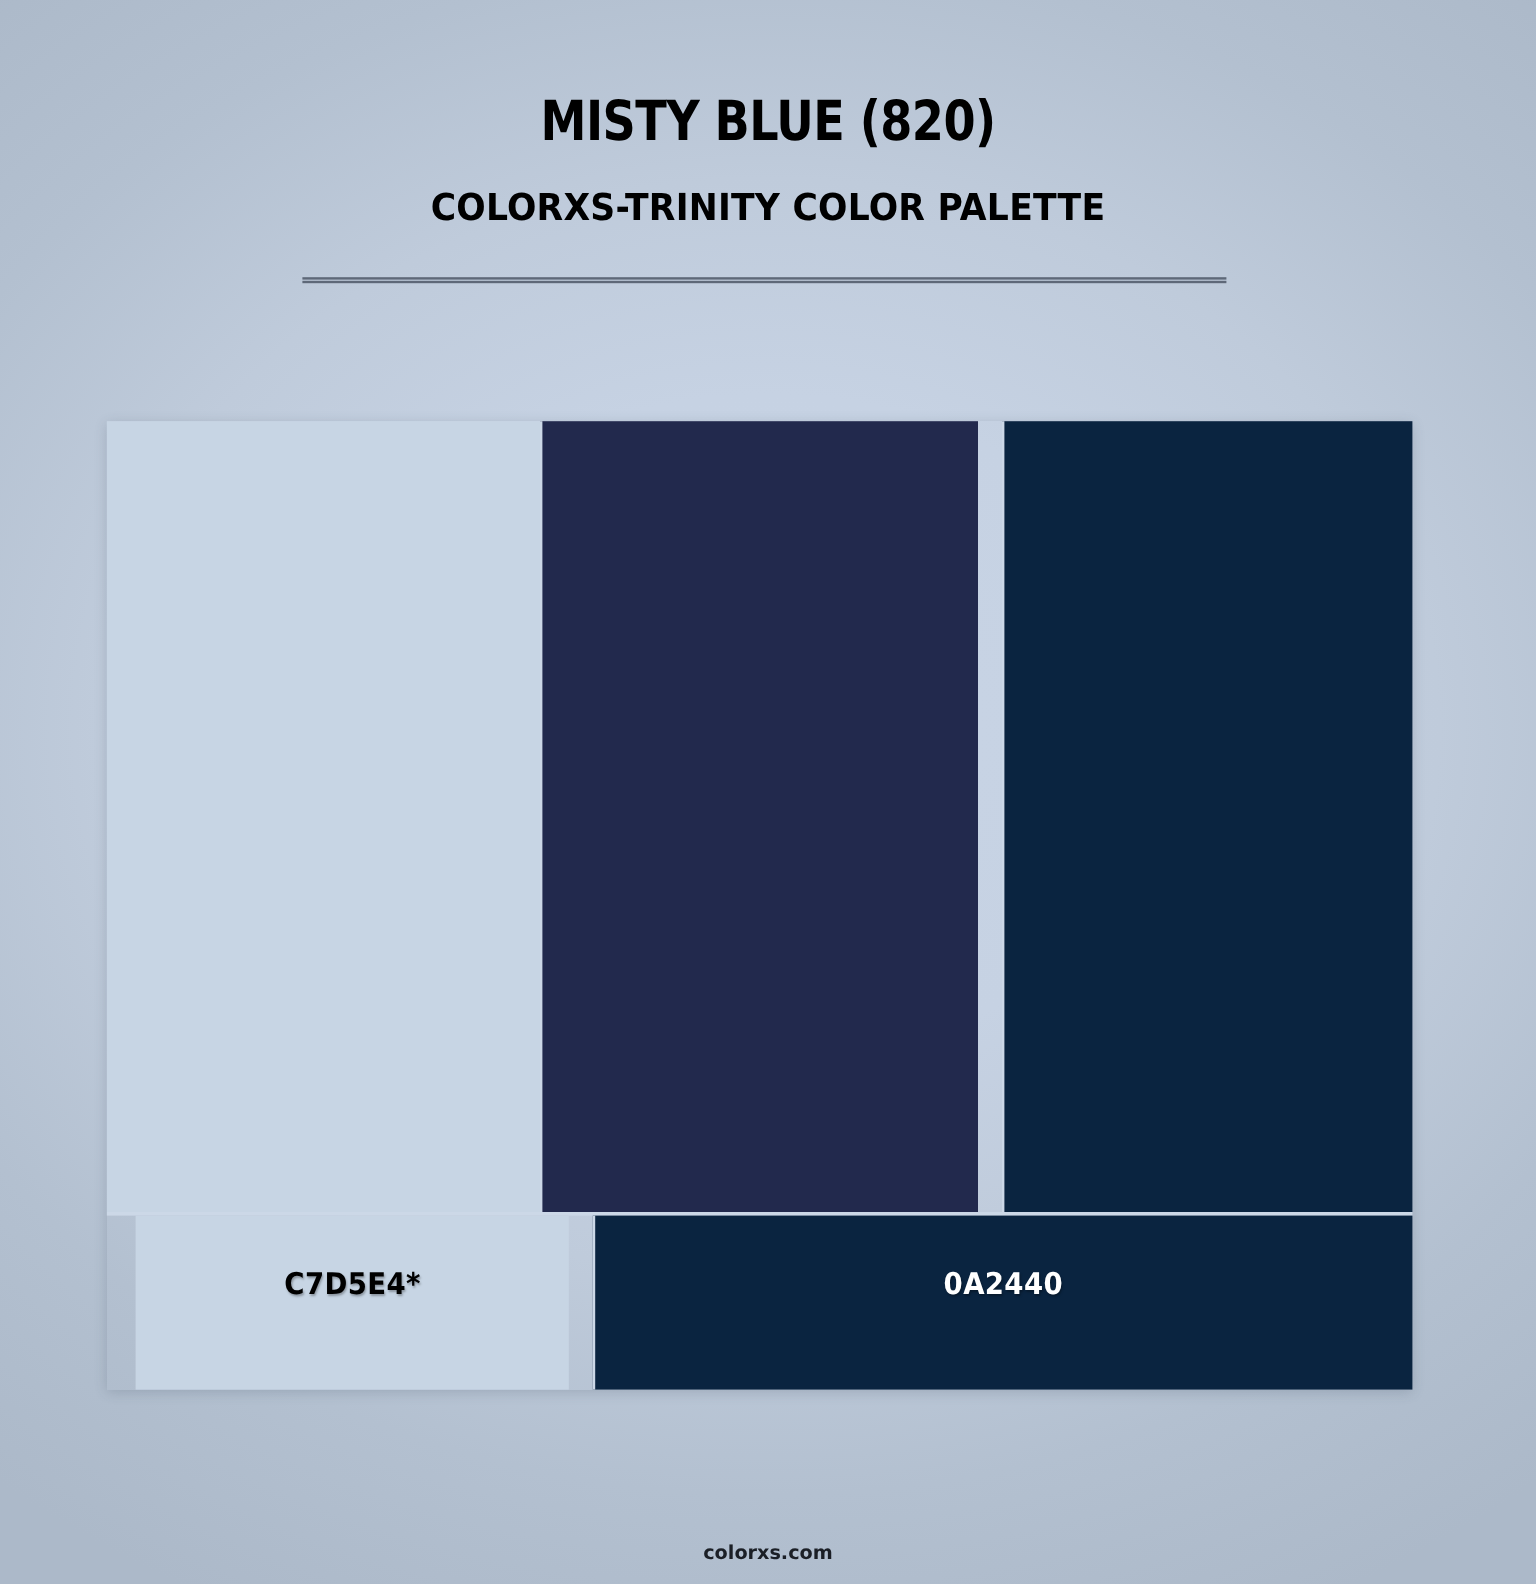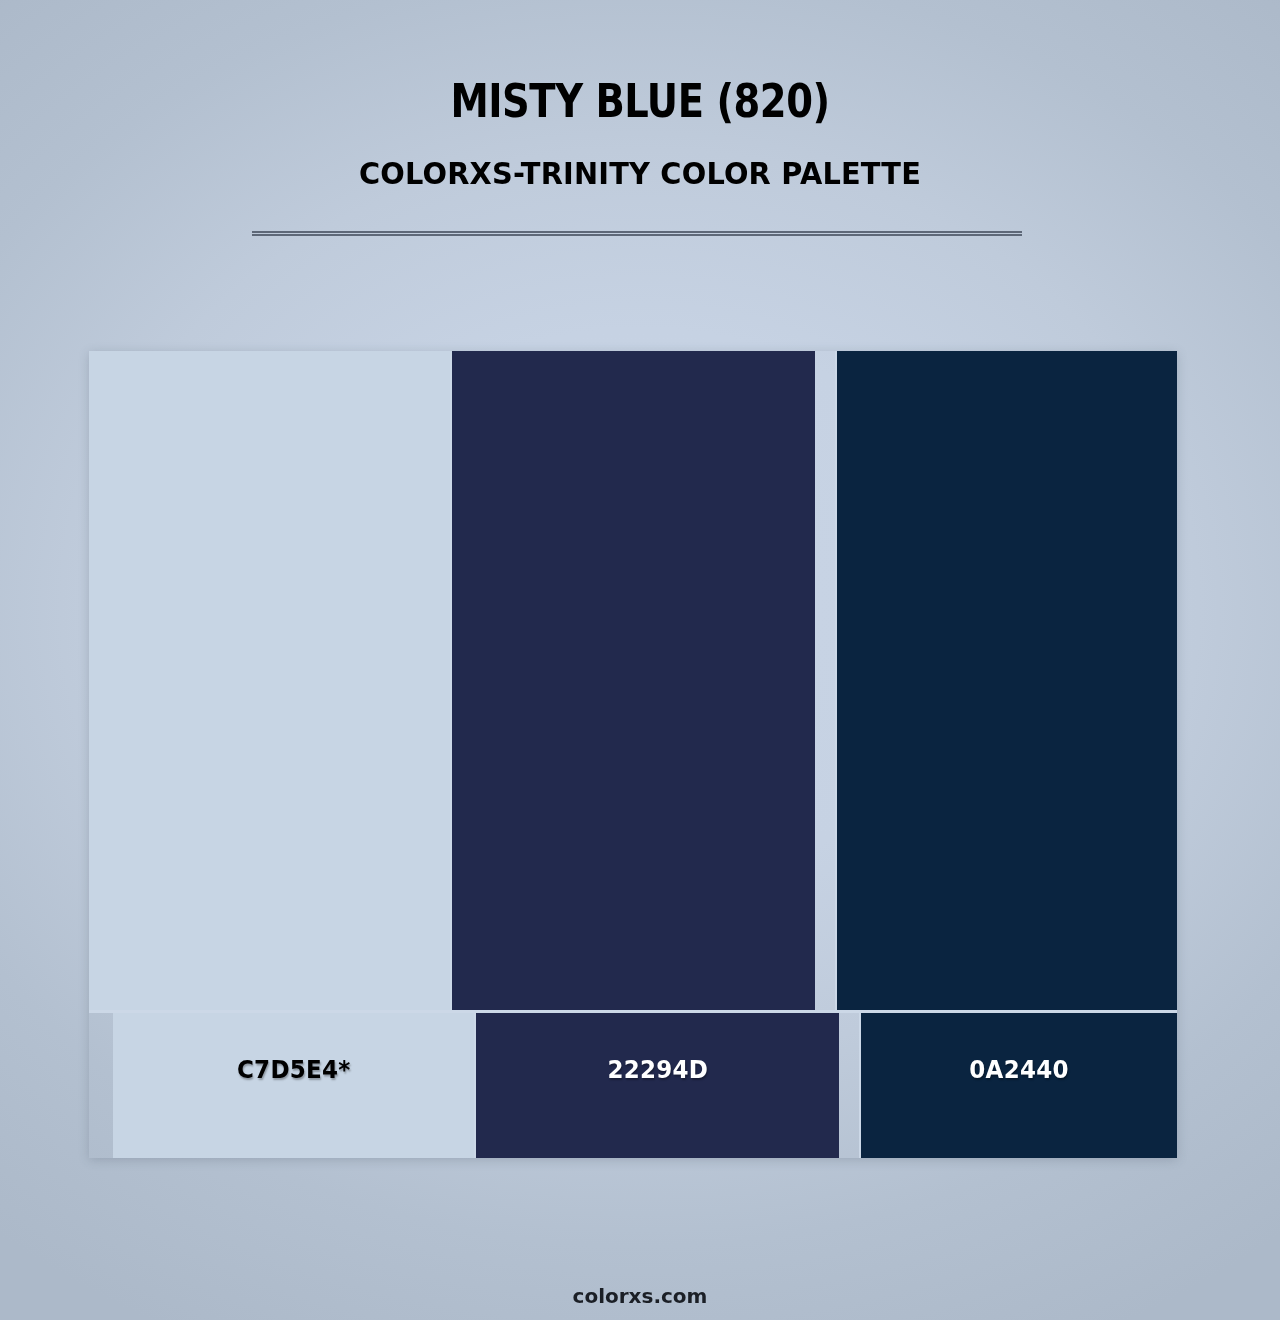--- a/index.html
+++ b/index.html
@@ -117,21 +117,21 @@
     text-shadow: 1px 2px 2px rgba(0, 0, 0, 0.30);
     white-space: nowrap;
   }
   
   .footer {
     position: absolute;
     left: 0;
     top: 1284px;
     width: 1280px;
     text-align: center;
-    font-size: 20px;
+    font-size: 16px;
     font-weight: 700;
     color: #1b1f26;
     font-family: "DejaVu Sans", "Liberation Sans", sans-serif;
   }
 </style>
 </head>
 <body>
 
 <div class="page">
 
@@ -151,23 +151,20 @@
     <div class="swatch-row">
       <div class="swatch col-0" style="background:#C7D5E4"></div>
       <div class="swatch col-1 sep-left" style="background:#22294D"></div>
       <div class="swatch col-2 sep-left" style="background:#0A2440"></div>
     </div>
 
     <div class="label-row">
       <div class="label-cell col-0" style="background:#C7D5E4">
         <span class="hex" style="color:#000000">C7D5E4*</span>
       </div>
-      <div class="label-cell col-1 sep-left" style="background:#22294D">
-        <span class="hex" style="color:#FFFFFF">22294D</span>
-      </div>
       <div class="label-cell col-2 sep-left" style="background:#0A2440">
         <span class="hex" style="color:#FFFFFF">0A2440</span>
       </div>
     </div>
 
   </div>
 
   <div class="footer">colorxs.com</div>
 
 </div>

